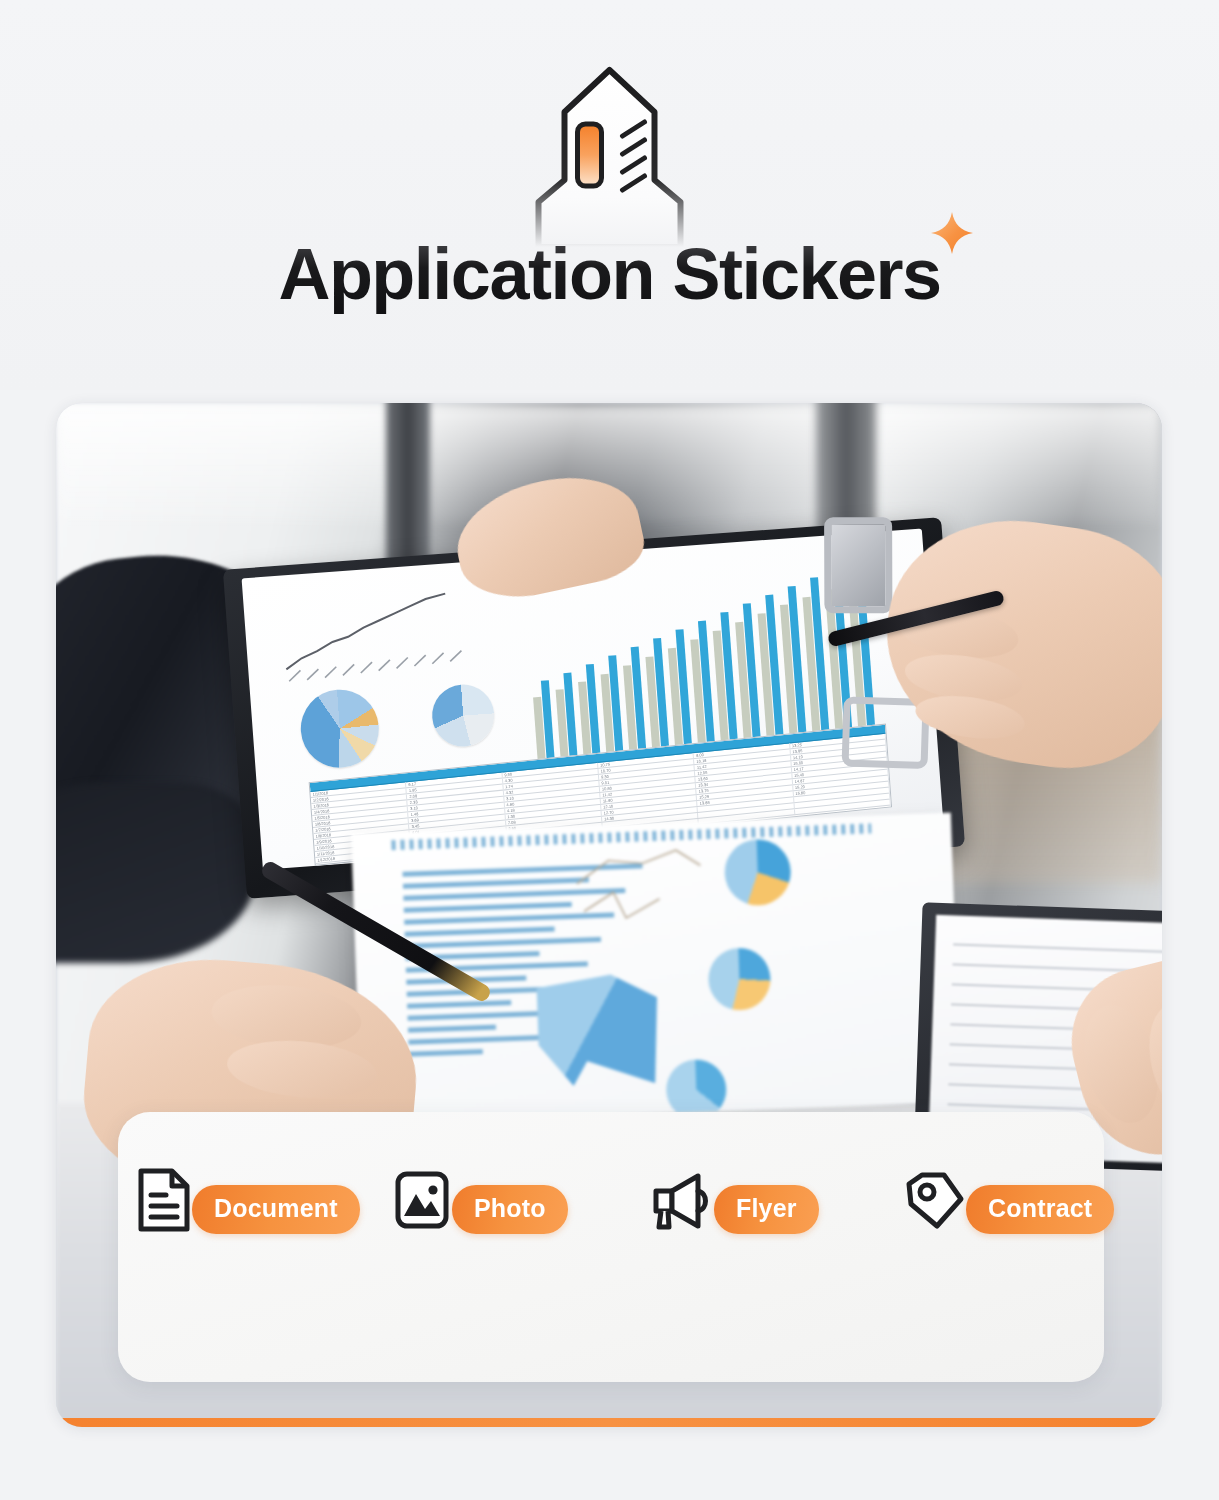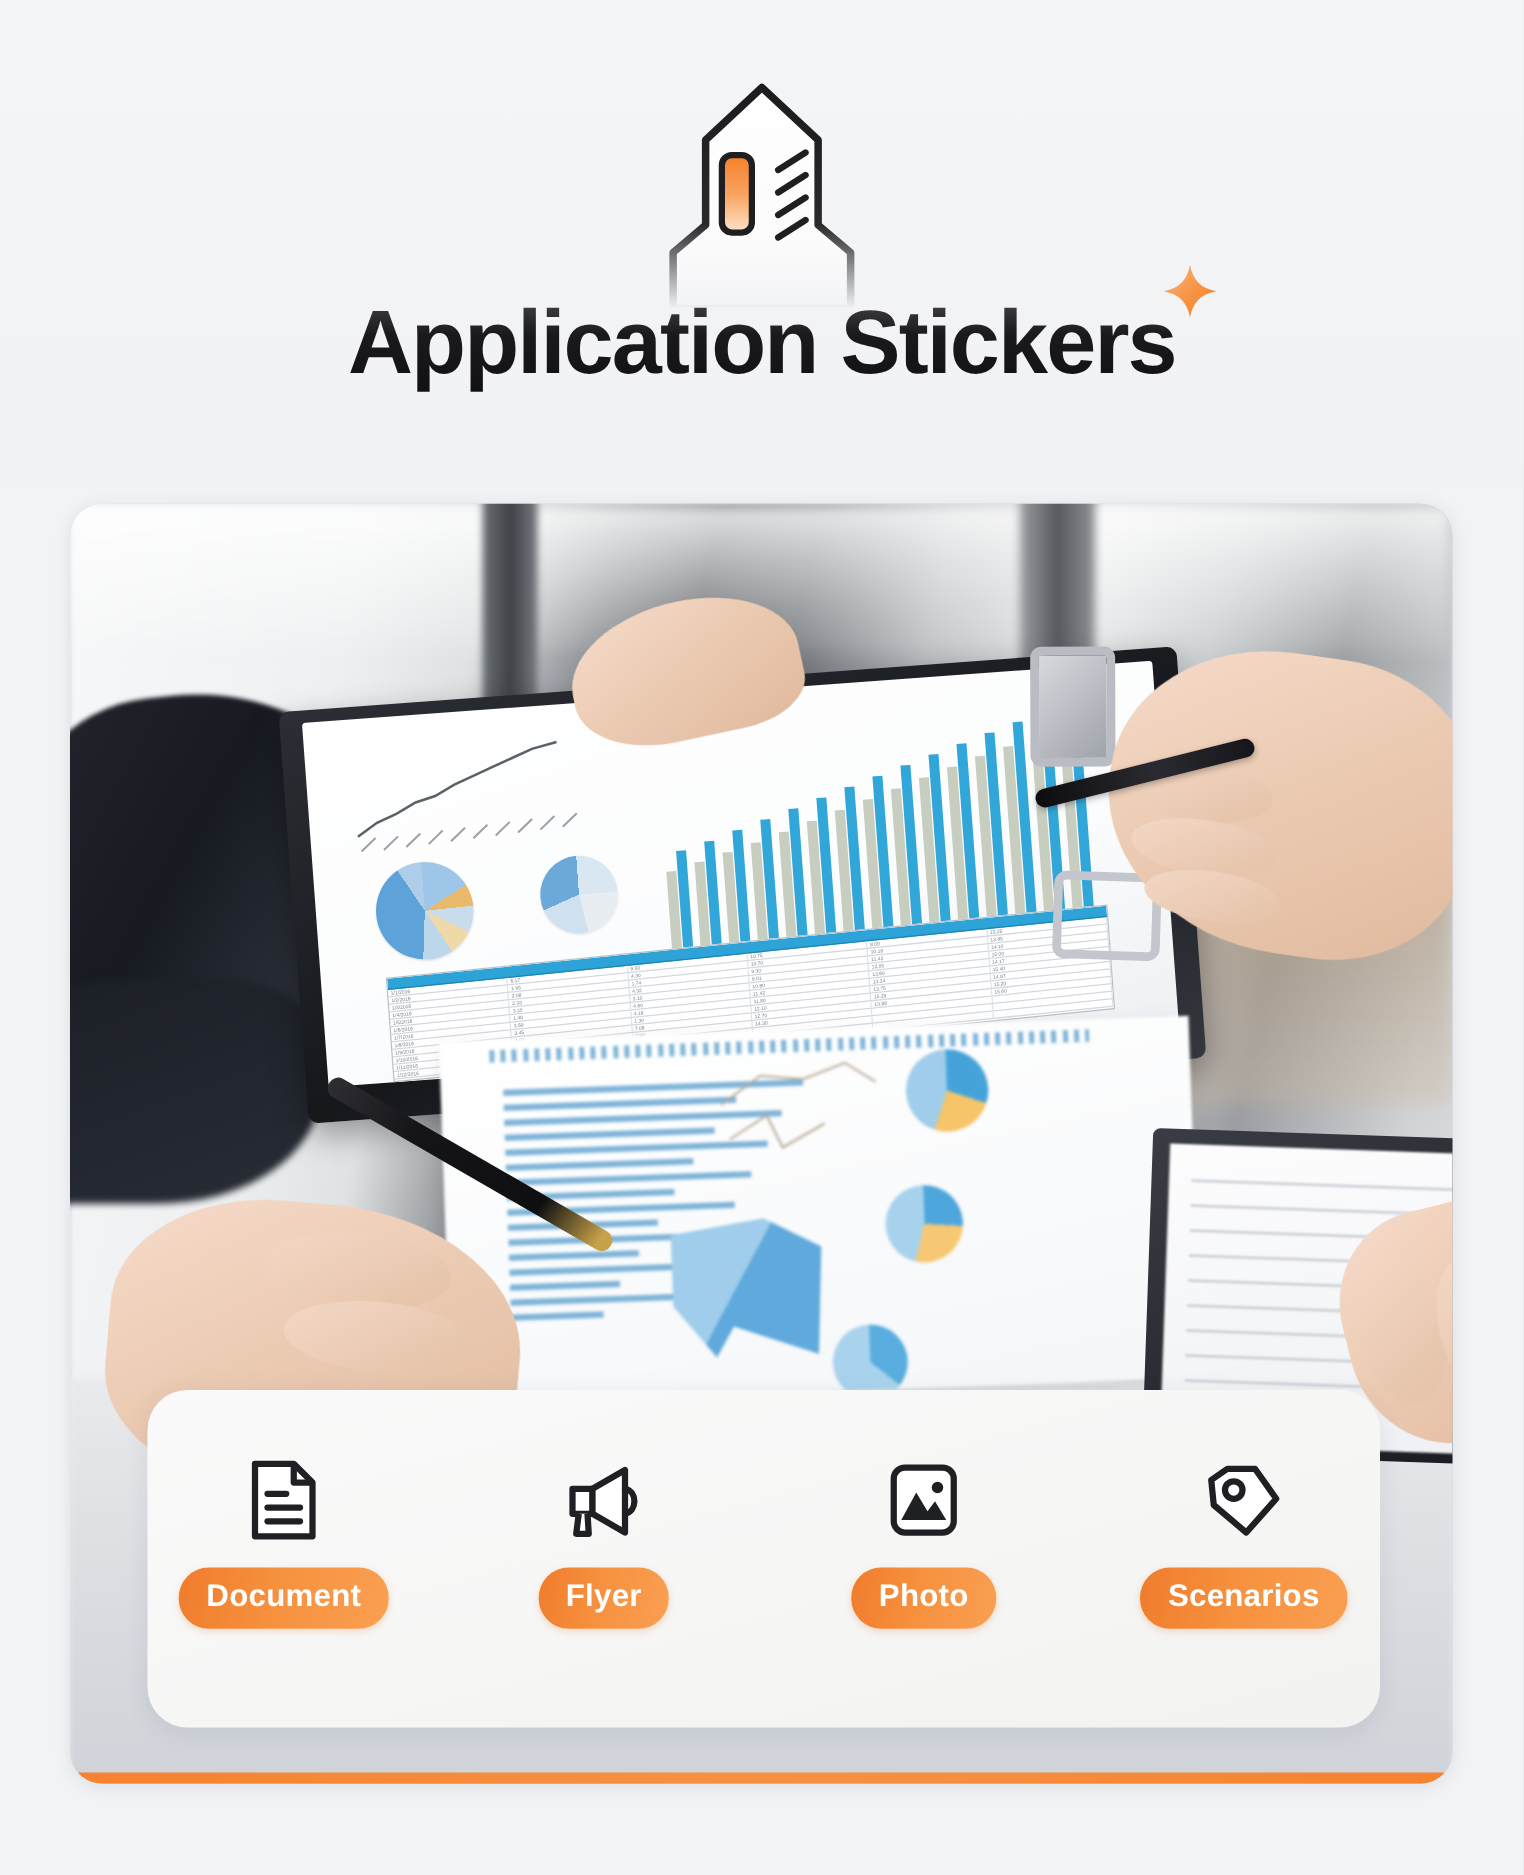--- a/index.html
+++ b/index.html
@@ -428,21 +428,20 @@
     left: 0; top: 52px;
     width: 986px;
     display: flex;
     justify-content: space-between;
     padding: 0 18px;
   }
 
   .cat-item {
     width: 182px;
     display: flex;
-    flex-direction: column;
     align-items: center;
   }
 
   .cat-icon {
     height: 72px;
     display: flex;
     align-items: center;
     justify-content: center;
     margin-bottom: 18px;
   }
@@ -818,45 +817,45 @@
             <line x1="15" y1="50" x2="41" y2="50"></line>
           </g>
         </svg>
       </div>
       <div class="cat-pill">Document</div>
     </div>
 
 
     <div class="cat-item">
       <div class="cat-icon">
+        <svg viewBox="0 0 60 62" width="60" height="62">
+          <rect x="6" y="5" width="48" height="52" rx="9" fill="#fff" stroke="#1f2023" stroke-width="5"></rect>
+          <circle cx="41" cy="21" r="4.6" fill="#1f2023"></circle>
+          <path d="M12 47 L24 25 L33 40 L39 32 L48 47 Z" fill="#1f2023"></path>
+        </svg>
+      </div>
+      <div class="cat-pill">Photo</div>
+    </div>
+
+    <div class="cat-item">
+      <div class="cat-icon">
         <svg viewBox="0 0 66 62" width="66" height="62">
           <path d="M8 22 H24 V42 H8 Z" fill="#fff" stroke="#1f2023" stroke-width="5" stroke-linejoin="round"></path>
           <path d="M24 22 L50 7 V57 L24 42 Z" fill="#fff" stroke="#1f2023" stroke-width="5" stroke-linejoin="round"></path>
           <path d="M50 22 C60 24 60 40 50 42" fill="none" stroke="#1f2023" stroke-width="5" stroke-linecap="round"></path>
           <path d="M13 42 L11 58 H21 L20 42" fill="#fff" stroke="#1f2023" stroke-width="5" stroke-linejoin="round"></path>
         </svg>
       </div>
       <div class="cat-pill">Flyer</div>
     </div>
 
     <div class="cat-item">
       <div class="cat-icon">
-        <svg viewBox="0 0 60 62" width="60" height="62">
-          <rect x="6" y="5" width="48" height="52" rx="9" fill="#fff" stroke="#1f2023" stroke-width="5"></rect>
-          <circle cx="41" cy="21" r="4.6" fill="#1f2023"></circle>
-          <path d="M12 47 L24 25 L33 40 L39 32 L48 47 Z" fill="#1f2023"></path>
-        </svg>
-      </div>
-      <div class="cat-pill">Photo</div>
-    </div>
-
-    <div class="cat-item">
-      <div class="cat-icon">
         <svg viewBox="0 0 62 64" width="62" height="64">
           <path d="M18 7 H40 L57 31 L33 58 L7 36 L5 16 Z" fill="#fff" stroke="#1f2023" stroke-width="5" stroke-linejoin="round"></path>
           <circle cx="23" cy="24" r="7" fill="#fff" stroke="#1f2023" stroke-width="5"></circle>
         </svg>
       </div>
-      <div class="cat-pill">Scenarios</div>
+      <div class="cat-pill">Contract</div>
     </div>
 
   </div>
 </div>
 
 </body></html>

